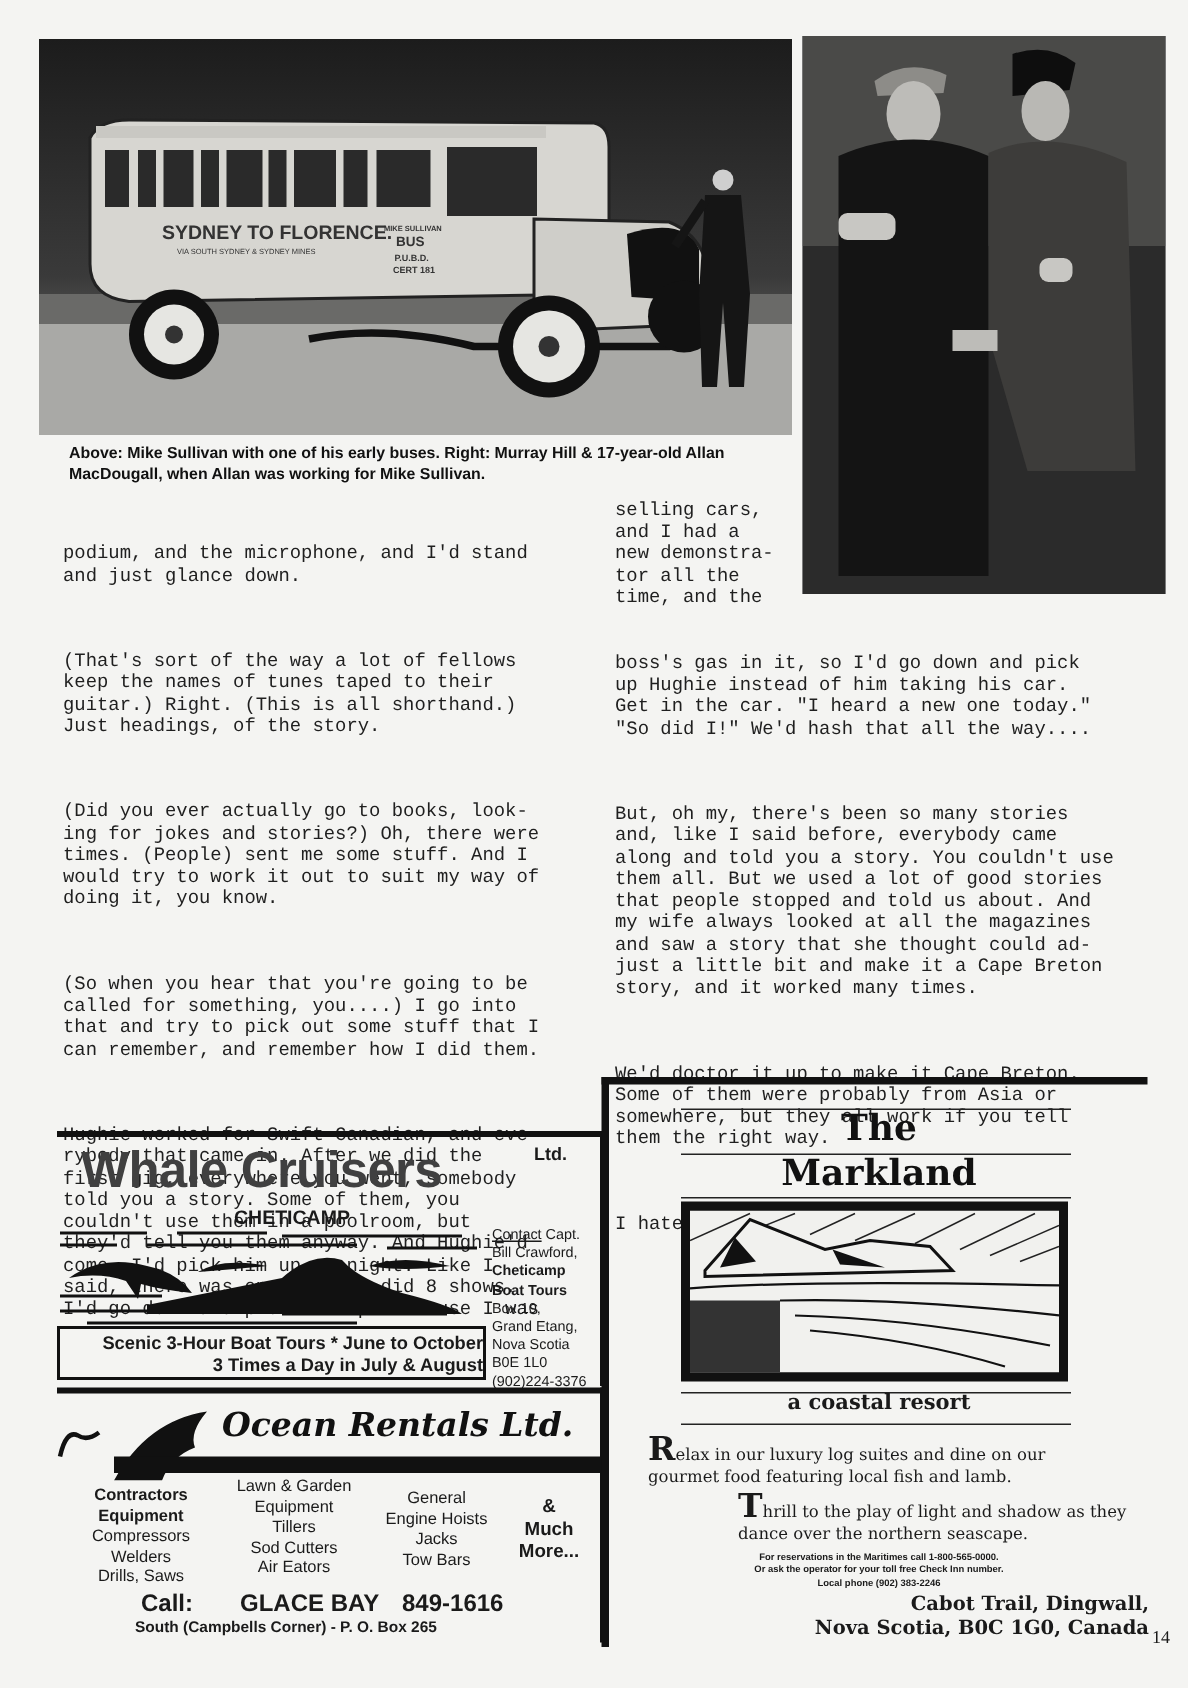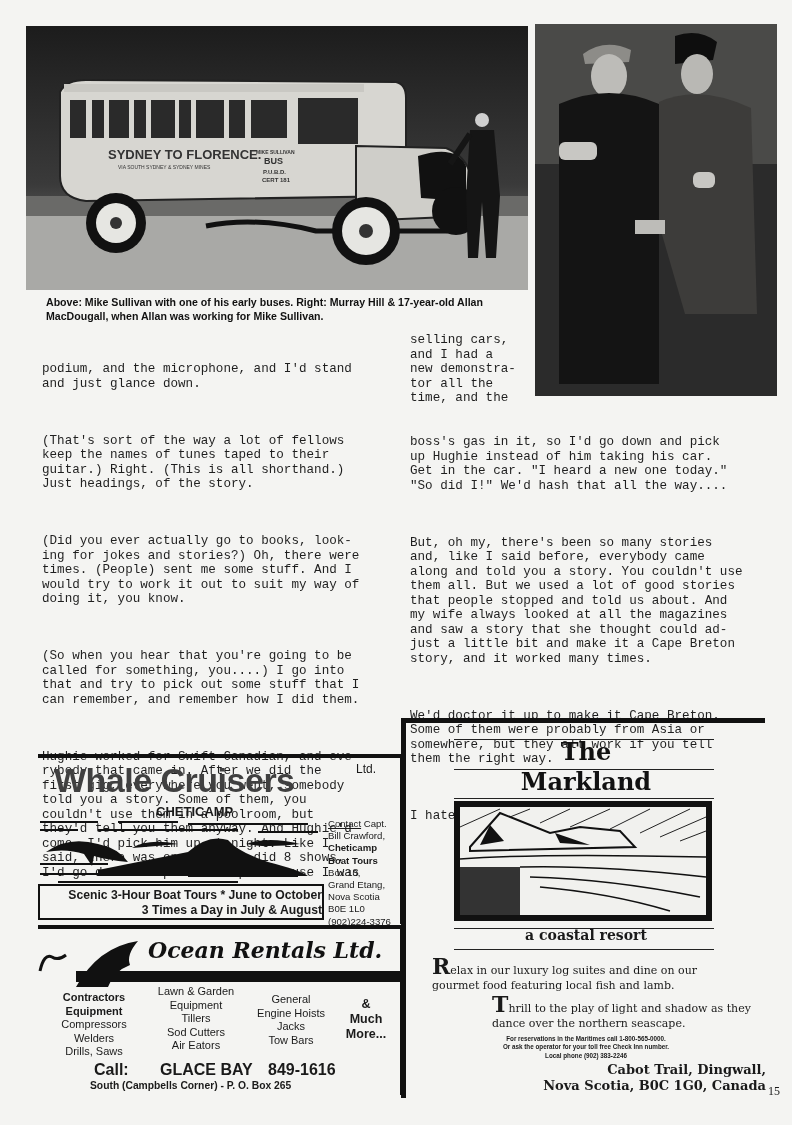--- a/index.html
+++ b/index.html
@@ -14,21 +14,21 @@
   
   .col { position: absolute; font-size: 12.6px; line-height: 14.5px; white-space: pre-wrap; color: #1f1f1f; }
   .col p { margin-bottom: 13.5px; }
   .col-left { left: 42px; top: 333px; width: 355px; }
   .col-right-narrow { left: 410px; top: 333px; width: 130px; }
   .col-right { left: 410px; top: 406px; width: 365px; }
 
   
   .ad-whale { position: absolute; left: 38px; top: 754px; width: 364px; height: 170px; border-top: 4px solid #111; border-right: 2px solid #111; }
   .whale-title { position: absolute; left: 16px; top: 3px; font-family: "Liberation Sans", sans-serif; font-weight: bold; font-size: 34px; letter-spacing: -0.5px; color: #404040; }
-  .whale-ltd { position: absolute; left: 318px; top: 4px; font-family: "Liberation Sans", sans-serif; font-weight: normal; font-size: 12px; }
+  .whale-ltd { position: absolute; left: 318px; top: 4px; font-family: "Liberation Sans", sans-serif; font-weight: bold; font-size: 12px; }
   .whale-town { position: absolute; left: 118px; top: 46px; font-family: "Liberation Sans", sans-serif; font-weight: bold; font-size: 13px; }
   .whale-art { position: absolute; left: 0; top: 60px; width: 282px; height: 70px; }
   .whale-contact { position: absolute; left: 290px; top: 60px; width: 74px; font-family: "Liberation Sans", sans-serif; font-size: 9.6px; line-height: 12.2px; }
   .whale-contact .b { font-weight: bold; }
   .whale-contact .u { text-decoration: underline; }
   .whale-box { position: absolute; left: 0; top: 126px; width: 286px; height: 36px; border: 2px solid #111; text-align: right; font-family: "Liberation Sans", sans-serif; font-weight: bold; font-size: 12.2px; line-height: 15px; padding-top: 2px; background: #f4f4f2; }
 
   
   .ad-ocean { position: absolute; left: 38px; top: 925px; width: 364px; height: 170px; border-top: 4px solid #111; border-right: 2px solid #111; }
   .ocean-logo { position: absolute; left: 0; top: 6px; width: 362px; height: 52px; }
@@ -311,13 +311,13 @@
     <div>For reservations in the Maritimes call 1-800-565-0000.</div>
     <div>Or ask the operator for your toll free Check Inn number.</div>
     <div>Local phone (902) 383-2246</div>
   </div>
   <div class="mk-addr" style="top:339px;">
     <div>Cabot Trail, Dingwall,</div>
     <div>Nova Scotia, B0C 1G0, Canada</div>
   </div>
 </div>
 
-<div class="page-num">15</div>
+<div class="page-num">14</div>
 
 </body></html>

